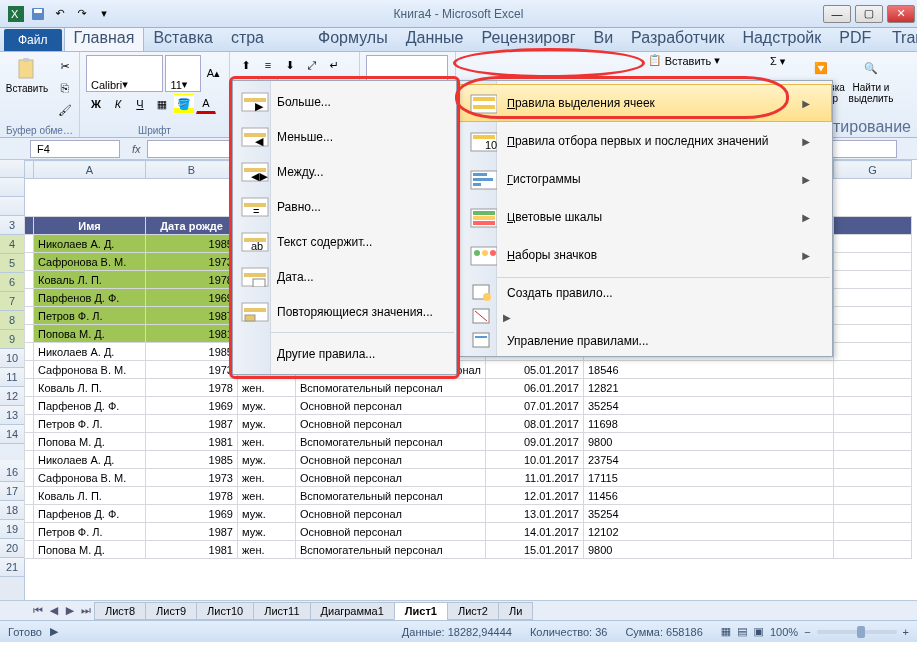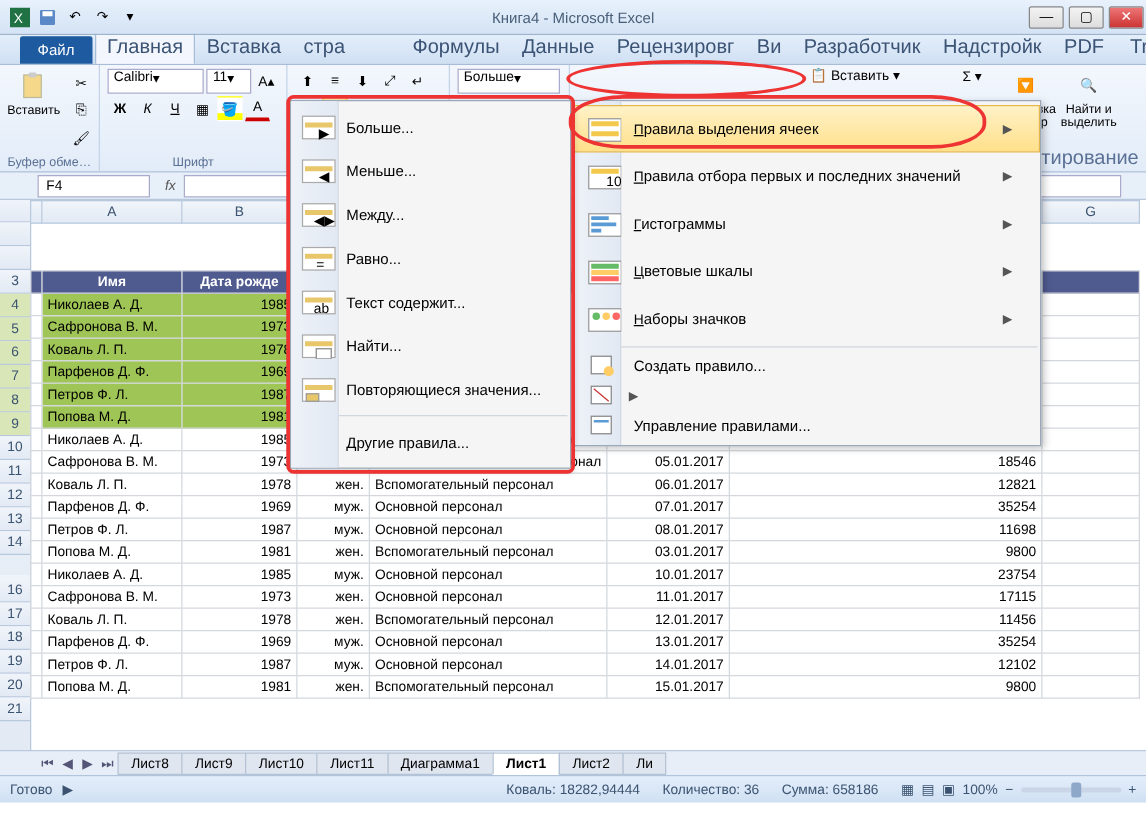--- a/index.html
+++ b/index.html
@@ -8,37 +8,37 @@
 
 .titlebar { height: 28px; background: linear-gradient(#e8f1fc, #d4e3f5); display: flex; align-items: center; border-bottom: 1px solid #9db3cc; position: relative; }
 .qat { display: flex; gap: 6px; padding: 0 8px; align-items: center; }
 .qat-btn { width: 16px; height: 16px; display: flex; align-items: center; justify-content: center; }
 .title { position: absolute; left: 50%; transform: translateX(-50%); font-size: 12px; color: #4a6079; text-align: center; }
 .winbtns { margin-left: auto; display: flex; }
 .winbtn { width: 28px; height: 18px; border: 1px solid #888; border-radius: 2px; margin: 0 2px; display: flex; align-items: center; justify-content: center; background: linear-gradient(#f3f3f3,#ddd); }
 .winbtn.close { background: linear-gradient(#e77,#c33); color: #fff; }
 
 
-.tabbar { height: 24px; background: linear-gradient(#e4eefb,#cfe0f3); display: flex; align-items: flex-end; padding-left: 16px; border-bottom: 1px solid #a7bcd6; }
+.tabbar { height: 24px; background: linear-gradient(#e4eefb,#cfe0f3); display: flex; align-items: flex-end; padding-left: 4px; border-bottom: 1px solid #a7bcd6; }
 .filetab { background: #1e5aa0; color: #fff; padding: 4px 14px; font-size: 12px; border-radius: 2px 2px 0 0; margin-right: 2px; }
 .tab { padding: 4px 9px; font-size: 16px; color: #3b5374; cursor: pointer; }
 .tab.active { background: #f3f7fd; border: 1px solid #a7bcd6; border-bottom: none; border-radius: 2px 2px 0 0; }
 .helpicon { margin-left: auto; margin-right: 10px; width: 16px; height: 16px; border-radius: 50%; background: #3a7ac6; color: #fff; display: flex; align-items: center; justify-content: center; font-size: 10px; }
 
 
 .ribbon { height: 86px; background: linear-gradient(#f3f7fd, #e2ecf8); border-bottom: 1px solid #a7bcd6; display: flex; position: relative; }
 .rgroup { border-right: 1px solid #c3d4e9; padding: 3px 6px 14px; display: flex; flex-direction: column; position: relative; }
 .rgroup-label { position: absolute; bottom: 1px; left: 0; right: 0; text-align: center; font-size: 10px; color: #5a7094; }
 .bigbtn { width: 42px; display: flex; flex-direction: column; align-items: center; gap: 2px; padding: 2px; }
 .bigbtn .ico { width: 24px; height: 24px; display: flex; align-items: center; justify-content: center; }
 .bigbtn span { font-size: 10px; text-align: center; line-height: 1.1; }
 .hrow { display: flex; gap: 2px; align-items: center; margin-bottom: 2px; }
 .smbtn { width: 20px; height: 20px; display: flex; align-items: center; justify-content: center; border: 1px solid transparent; }
 .smbtn.active { background: #ffe9a6; border: 1px solid #f0c24b; }
-.combo { border: 1px solid #aac; background: #fff; height: 20px; padding: 0 4px; display: flex; align-items: flex-start; }
+.combo { border: 1px solid #aac; background: #fff; height: 37px; padding: 0 4px; display: flex; align-items: flex-end; }
 
 
 .cf-button { position: absolute; left: 457px; top: 0; width: 183px; height: 22px; background: linear-gradient(#fff2c7,#ffd86b); border: 1px solid #d6a932; display: flex; align-items: center; gap: 4px; padding: 0 4px; }
 .cf-button .ico { width: 16px; height: 16px; }
 .cf-button .txt { flex: 1; font-size: 11px; }
 .cf-button .arr { font-size: 8px; }
 .red-ring1 { position: absolute; border: 3px solid #e33; border-radius: 50%/50%; left: 453px; top: -4px; width: 192px; height: 30px; pointer-events: none; }
 
 
 .fbar { height: 22px; background: #e7eff9; display: flex; align-items: center; border-bottom: 1px solid #b8c9de; }
@@ -49,21 +49,21 @@
 
 .gridwrap { position: relative; height: 440px; overflow: hidden; background: #fff; }
 .gridwrap::before { content:''; position:absolute; left:0; top:0; bottom:0; width:24px; background:linear-gradient(#f0f4fa,#e3eaf4); border-right:1px solid #b8c9de; }
 table.sheet { border-collapse: collapse; position: absolute; left: 24px; top: 0; }
 table.sheet th.colh { background: linear-gradient(#f0f4fa,#e3eaf4); border: 1px solid #b8c9de; font-weight: normal; color: #3b5370; text-align: center; height: 18px; }
 table.sheet td { border: 1px solid #d4d8dd; height: 18px; padding: 0 4px; white-space: nowrap; }
 .rowh { position: absolute; left: 0; width: 24px; text-align: center; color: #3b5370; border-bottom: 1px solid #b8c9de; height: 19px; line-height: 19px; background: linear-gradient(#f0f4fa,#e3eaf4); }
 .hdr-row td { background: #4f5a8f; color: #fff; text-align: center; font-weight: bold; }
 .sel { background: #9fc556 !important; }
 .num { text-align: right; }
-.ctr { text-align: right; }
+.ctr { text-align: left; }
 
 
 .sheettabs { height: 20px; background: #e8eef7; display: flex; align-items: center; border-top: 1px solid #b8c9de; padding-left: 30px; }
 .navbtn { width: 16px; height: 16px; display: flex; align-items: center; justify-content: center; color: #557; }
 .stab { padding: 2px 10px; background: #e0e6ef; border: 1px solid #b5c3d6; margin-right: -1px; font-size: 11px; }
 .stab.active { background: #fff; border-bottom-color: #fff; font-weight: bold; }
 
 
 .status { height: 22px; background: linear-gradient(#e4eefb,#cfe0f3); display: flex; align-items: center; padding: 0 8px; font-size: 11px; color: #3b5370; border-top: 1px solid #b0c4dc; }
 .status .mid { margin-left: auto; display: flex; gap: 18px; }
@@ -398,21 +398,21 @@
     <td class="num">08.01.2017</td>
     <td class="ctr">11698</td>
     <td></td>
         </tr>
         <tr>
           <td></td>
     <td class="">Попова М. Д.</td>
     <td class=" num">1981</td>
     <td class="ctr">жен.</td>
     <td class="" style="text-align:left">Вспомогательный персонал</td>
-    <td class="num">03.01.2017</td>
+    <td class="num">09.01.2017</td>
     <td class="ctr">9800</td>
     <td></td>
         </tr>
         <tr>
           <td></td>
     <td class="">Николаев А. Д.</td>
     <td class=" num">1985</td>
     <td class="ctr">муж.</td>
     <td class="" style="text-align:left">Основной персонал</td>
     <td class="num">10.01.2017</td>
@@ -487,21 +487,21 @@
       <div class="stab active">Лист1</div>
       <div class="stab ">Лист2</div>
       <div class="stab ">Ли</div>
     </div>
 </div>
 
 <div class="status">
   <span>Готово</span>
   <span style="margin-left:8px">▶</span>
   <div class="mid">
-    <span>Коваль: 18282,94444</span>
+    <span>Данные: 18282,94444</span>
     <span>Количество: 36</span>
     <span>Сумма: 658186</span>
   </div>
   <div class="zoom">
     <span>▦</span>
     <span>▤</span>
     <span>▣</span>
     <span>100%</span>
     <span>−</span>
     <div class="slider"></div>
@@ -657,21 +657,21 @@
     <div class="mlbl">Текст содержит...</div>
       </div>
       <div class="menu-item">
     <div class="mico">
           <svg viewBox="0 0 28 20" width="28" height="20">
             <rect x="1" y="1" width="26" height="18" fill="#fff" stroke="#aaa"></rect>
             <rect x="3" y="6" width="22" height="4" fill="#e8c66a"></rect>
             <rect x="12" y="12" width="12" height="8" fill="#fff" stroke="#888"></rect>
           </svg>
         </div>
-    <div class="mlbl">Найти...</div>
+    <div class="mlbl">Дата...</div>
       </div>
       <div class="menu-item">
     <div class="mico">
           <svg viewBox="0 0 28 20" width="28" height="20">
             <rect x="1" y="1" width="26" height="18" fill="#fff" stroke="#aaa"></rect>
             <rect x="3" y="6" width="22" height="4" fill="#e8c66a"></rect>
             <rect x="4" y="13" width="10" height="6" fill="#e8c66a" stroke="#999"></rect>
           </svg>
         </div>
     <div class="mlbl">Повторяющиеся значения...</div>

